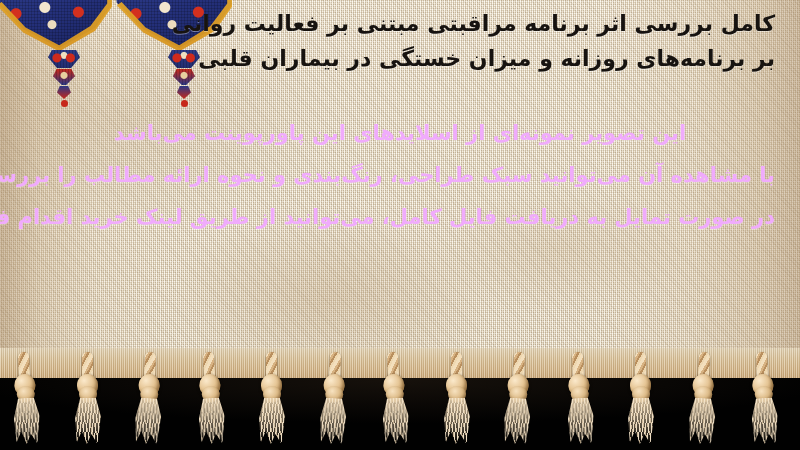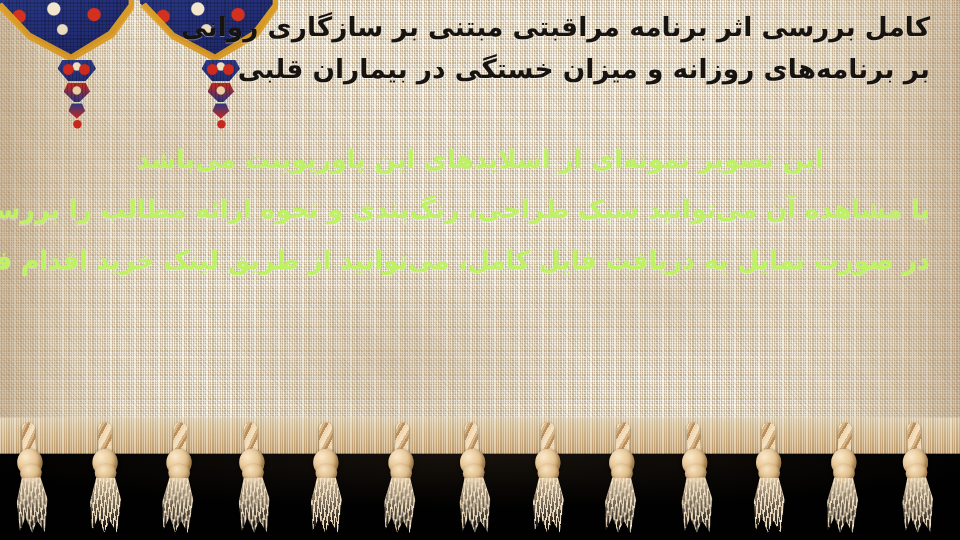--- a/index.html
+++ b/index.html
@@ -178,21 +178,21 @@
     color:#171310;
     font-size:22px;line-height:35px;font-weight:700;
     letter-spacing:0px;
     text-shadow:0 1px 0 rgba(255,255,255,.35);
   }
   .title .tline{display:block;white-space:nowrap;}
 
   .body-text{
     position:absolute;right:25px;top:112px;width:750px;
     text-align:right;direction:rtl;
-    color:#bef264;
+    color:#f0abfc;
     font-size:21px;line-height:42px;font-weight:700;
     text-shadow:0 1px 0 rgba(255,255,255,.30);
   }
   .body-text .bline{display:block;white-space:nowrap;}
 </style>
 </head>
 <body>
 
 <div class="slide">
 
@@ -215,21 +215,21 @@
     <div class="med-edge"></div>
   </div>
   <div class="pendant" style="left:162px;top:50px;">
     <div class="p1"></div>
     <div class="p2"></div>
     <div class="p3"></div>
     <div class="p4"></div>
   </div>
 
   <div class="title">
-    <span class="tline">کامل بررسی اثر برنامه مراقبتی مبتنی بر سازگاری روانی</span>
+    <span class="tline">کامل بررسی اثر برنامه مراقبتی مبتنی بر فعالیت روانی</span>
     <span class="tline">بر برنامه‌های روزانه و میزان خستگی در بیماران قلبی</span>
   </div>
 
   <div class="body-text">
     <span class="bline" style="text-align:center;display:block;padding-left:0;">این تصویر نمونه‌ای از اسلایدهای این پاورپوینت می‌باشد</span>
     <span class="bline">با مشاهده آن می‌توانید سبک طراحی، رنگ‌بندی و نحوه ارائه مطالب را بررسی نمایید</span>
     <span class="bline">در صورت تمایل به دریافت فایل کامل، می‌توانید از طریق لینک خرید اقدام فرمایید</span>
   </div>
 
   <div class="black-ground"></div>

